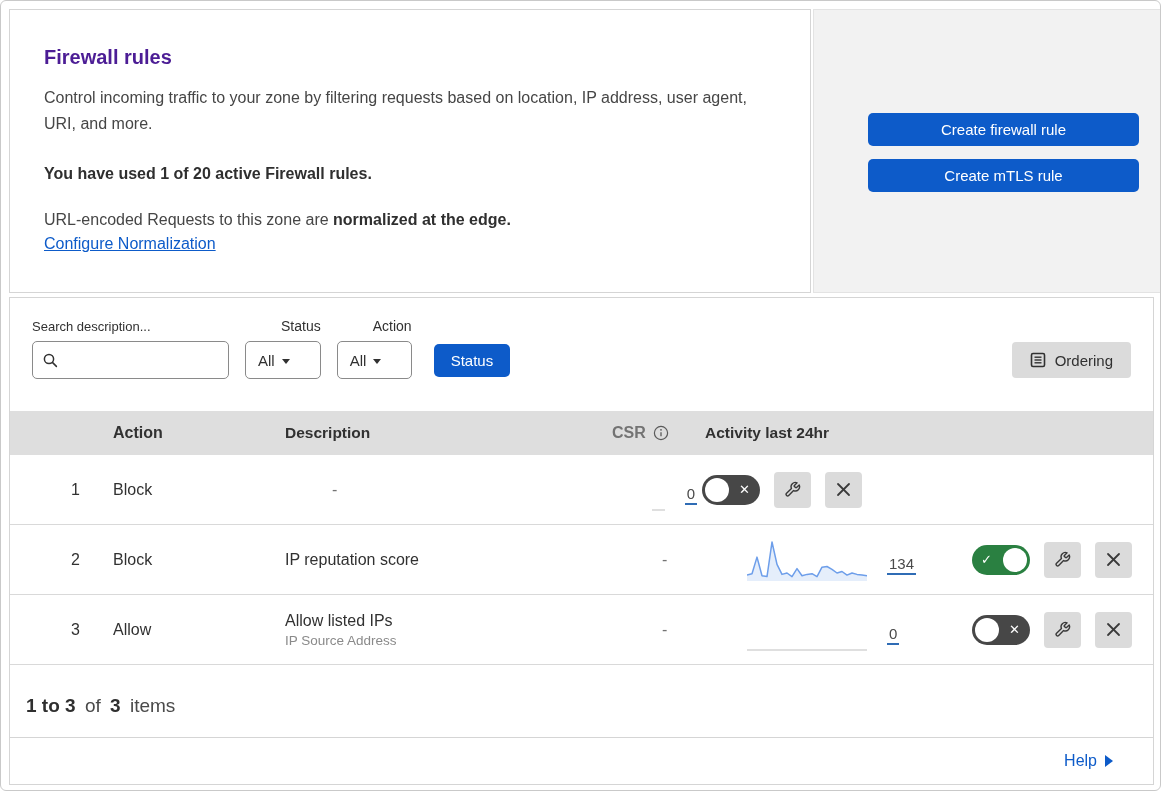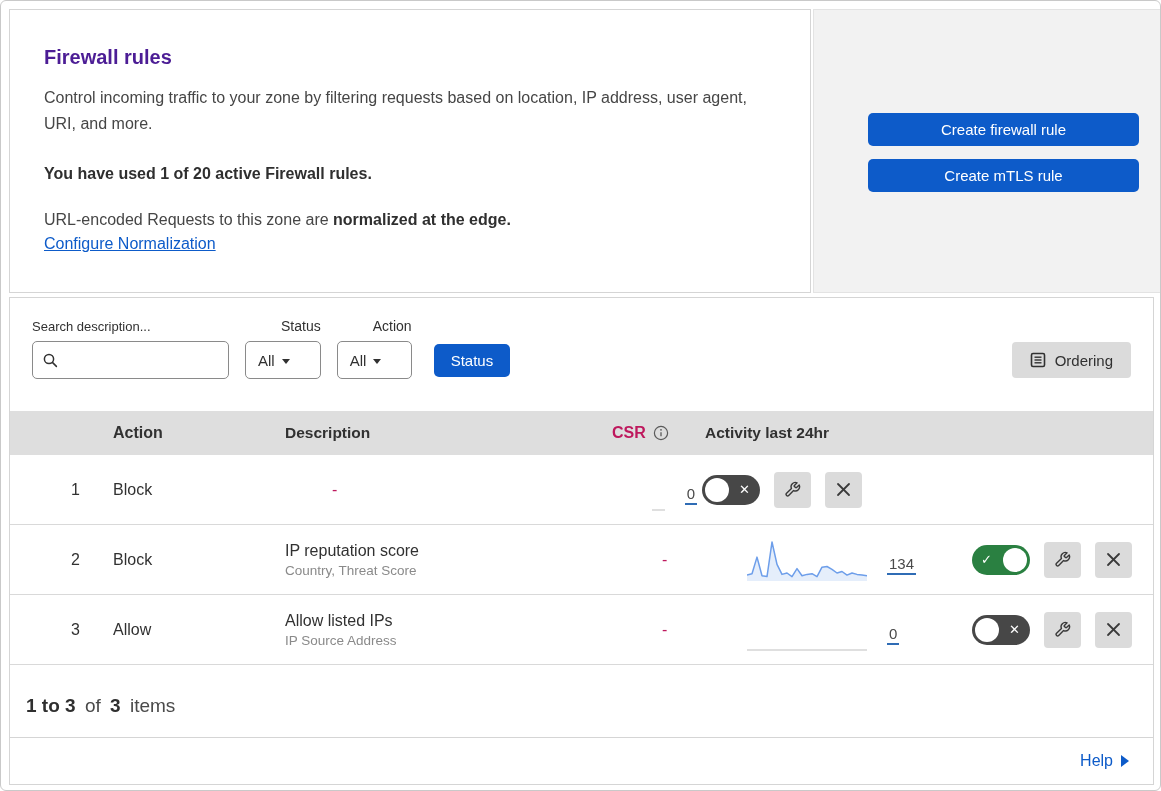--- a/index.html
+++ b/index.html
@@ -50,21 +50,21 @@
 
   
   .t-head, .t-row { display:grid; grid-template-columns:90px 172px 330px 95px 270px 1fr; align-items:center; }
   .t-head { height:44px; background:#dedede; margin-top:32px; font-size:15.5px; font-weight:600; color:#313131; }
   .t-row { height:70px; border-bottom:1px solid #d9d9d9; }
   .c-num { text-align:right; padding-right:20px; font-size:16px; color:#313131; }
   .c-action { padding-left:13px; font-size:16px; color:#313131; }
   .c-desc { padding-left:13px; }
   .c-desc .d-main { font-size:16px; color:#313131; }
   .c-desc .d-sub { font-size:13.5px; color:#8a8a8a; margin-top:3px; }
-  .c-csr { padding-left:10px; font-size:16px; color:#be185d; }
+  .c-csr { padding-left:10px; font-size:16px; color:#737373; }
   .t-head .c-csr { display:flex; align-items:center; gap:7px; }
   .t-row .c-csr { padding-left:60px; }
   .c-activity { padding-left:50px; display:flex; align-items:flex-end; gap:20px; }
   .t-head .c-activity { padding-left:8px; align-items:center; }
   .spark { display:block; }
   .count-link { font-size:15px; color:#4a4a4a; text-decoration:none;
     border-bottom:2px solid #2f6cb5; padding:0 2px 1px 2px; margin-bottom:6px; cursor:pointer; }
   .c-controls { display:flex; align-items:center; gap:14px; padding-left:5px; }
 
   
@@ -82,21 +82,21 @@
     display:flex; align-items:center; justify-content:center; cursor:pointer; flex:0 0 auto; }
 
   
   .items-summary { padding:30px 0 0 16px; font-size:19px; color:#4a4a4a; }
   .items-summary b { color:#2f2f2f; }
   .items-summary span { margin-right:4px; }
 
   
   .help-bar { position:absolute; left:8px; top:737px; width:1145px; height:47px;
     border:1px solid #d5d5d5; border-top:none; display:flex; align-items:center; justify-content:flex-end;
-    padding-right:24px; background:#fff; }
+    padding-right:40px; background:#fff; }
   .help-link { font-size:16px; color:#0d5bc9; display:flex; align-items:center; gap:8px;
     cursor:pointer; text-decoration:none; }
   .help-arrow { width:0; height:0; border-top:6px solid transparent; border-bottom:6px solid transparent;
     border-left:8px solid #0d5bc9; }
 </style>
 </head>
 <body>
 
 <div id="app">
 
@@ -196,21 +196,20 @@
             </svg>
         </button>
       </div>
     </div>
 
     <div class="t-row">
       <div class="c-num">2</div>
       <div class="c-action">Block</div>
       <div class="c-desc">
         <div class="d-main">IP reputation score</div>
-        <div class="d-sub">Country, Threat Score</div>
       </div>
       <div class="c-csr">-</div>
       <div class="c-activity">
         <svg class="spark" width="120" height="42">
             <polygon points="0,42 0.0,36.1 5.0,34.7 10.0,18.1 15.0,36.8 20.0,37.6 25.0,3.0 30.0,25.3 35.0,35.4 40.0,34.0 45.0,37.6 50.0,29.6 55.0,36.8 60.0,35.4 65.0,34.7 70.0,37.6 75.0,28.2 80.0,27.5 85.0,30.4 90.0,34.0 95.0,32.5 100.0,36.1 105.0,34.0 110.0,35.4 115.0,36.1 120.0,36.8 120,42" fill="#6d9eea" opacity="0.18"></polygon>
             <polyline points="0.0,36.1 5.0,34.7 10.0,18.1 15.0,36.8 20.0,37.6 25.0,3.0 30.0,25.3 35.0,35.4 40.0,34.0 45.0,37.6 50.0,29.6 55.0,36.8 60.0,35.4 65.0,34.7 70.0,37.6 75.0,28.2 80.0,27.5 85.0,30.4 90.0,34.0 95.0,32.5 100.0,36.1 105.0,34.0 110.0,35.4 115.0,36.1 120.0,36.8" fill="none" stroke="#6d9eea" stroke-width="1.5" stroke-linejoin="round"></polyline>
           </svg>
         <a class="count-link">134</a>
       </div>
       <div class="c-controls">

